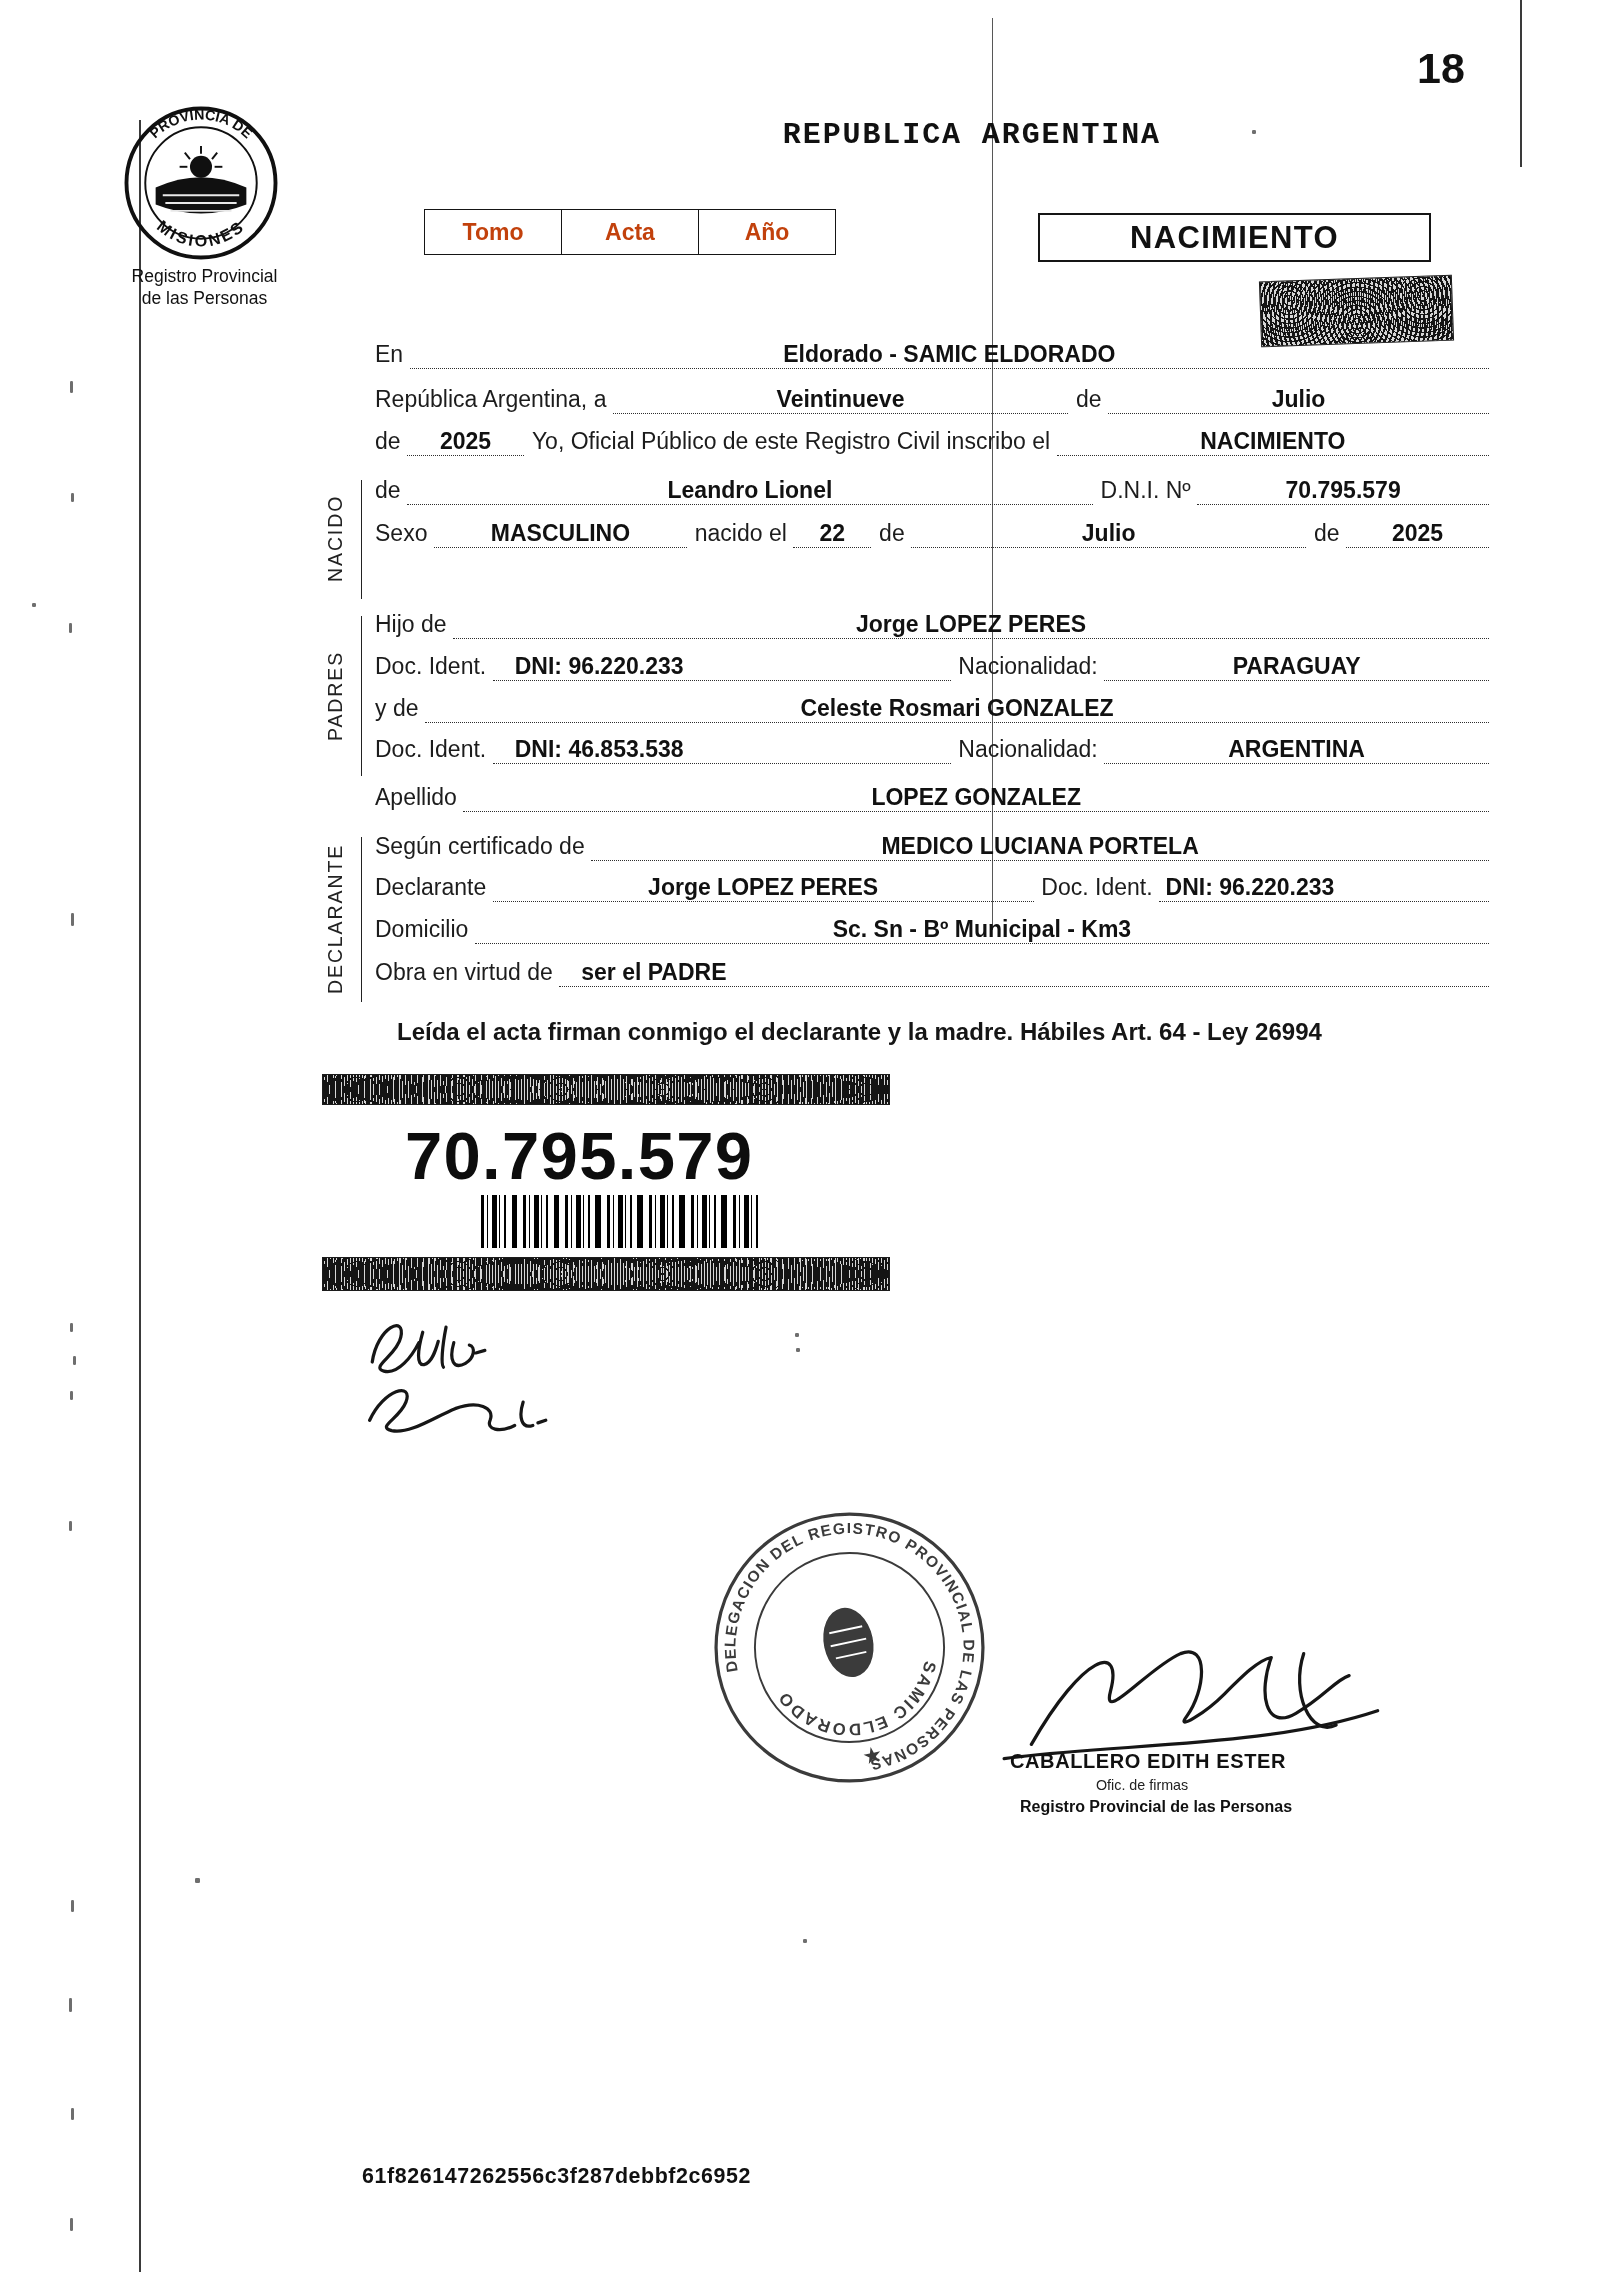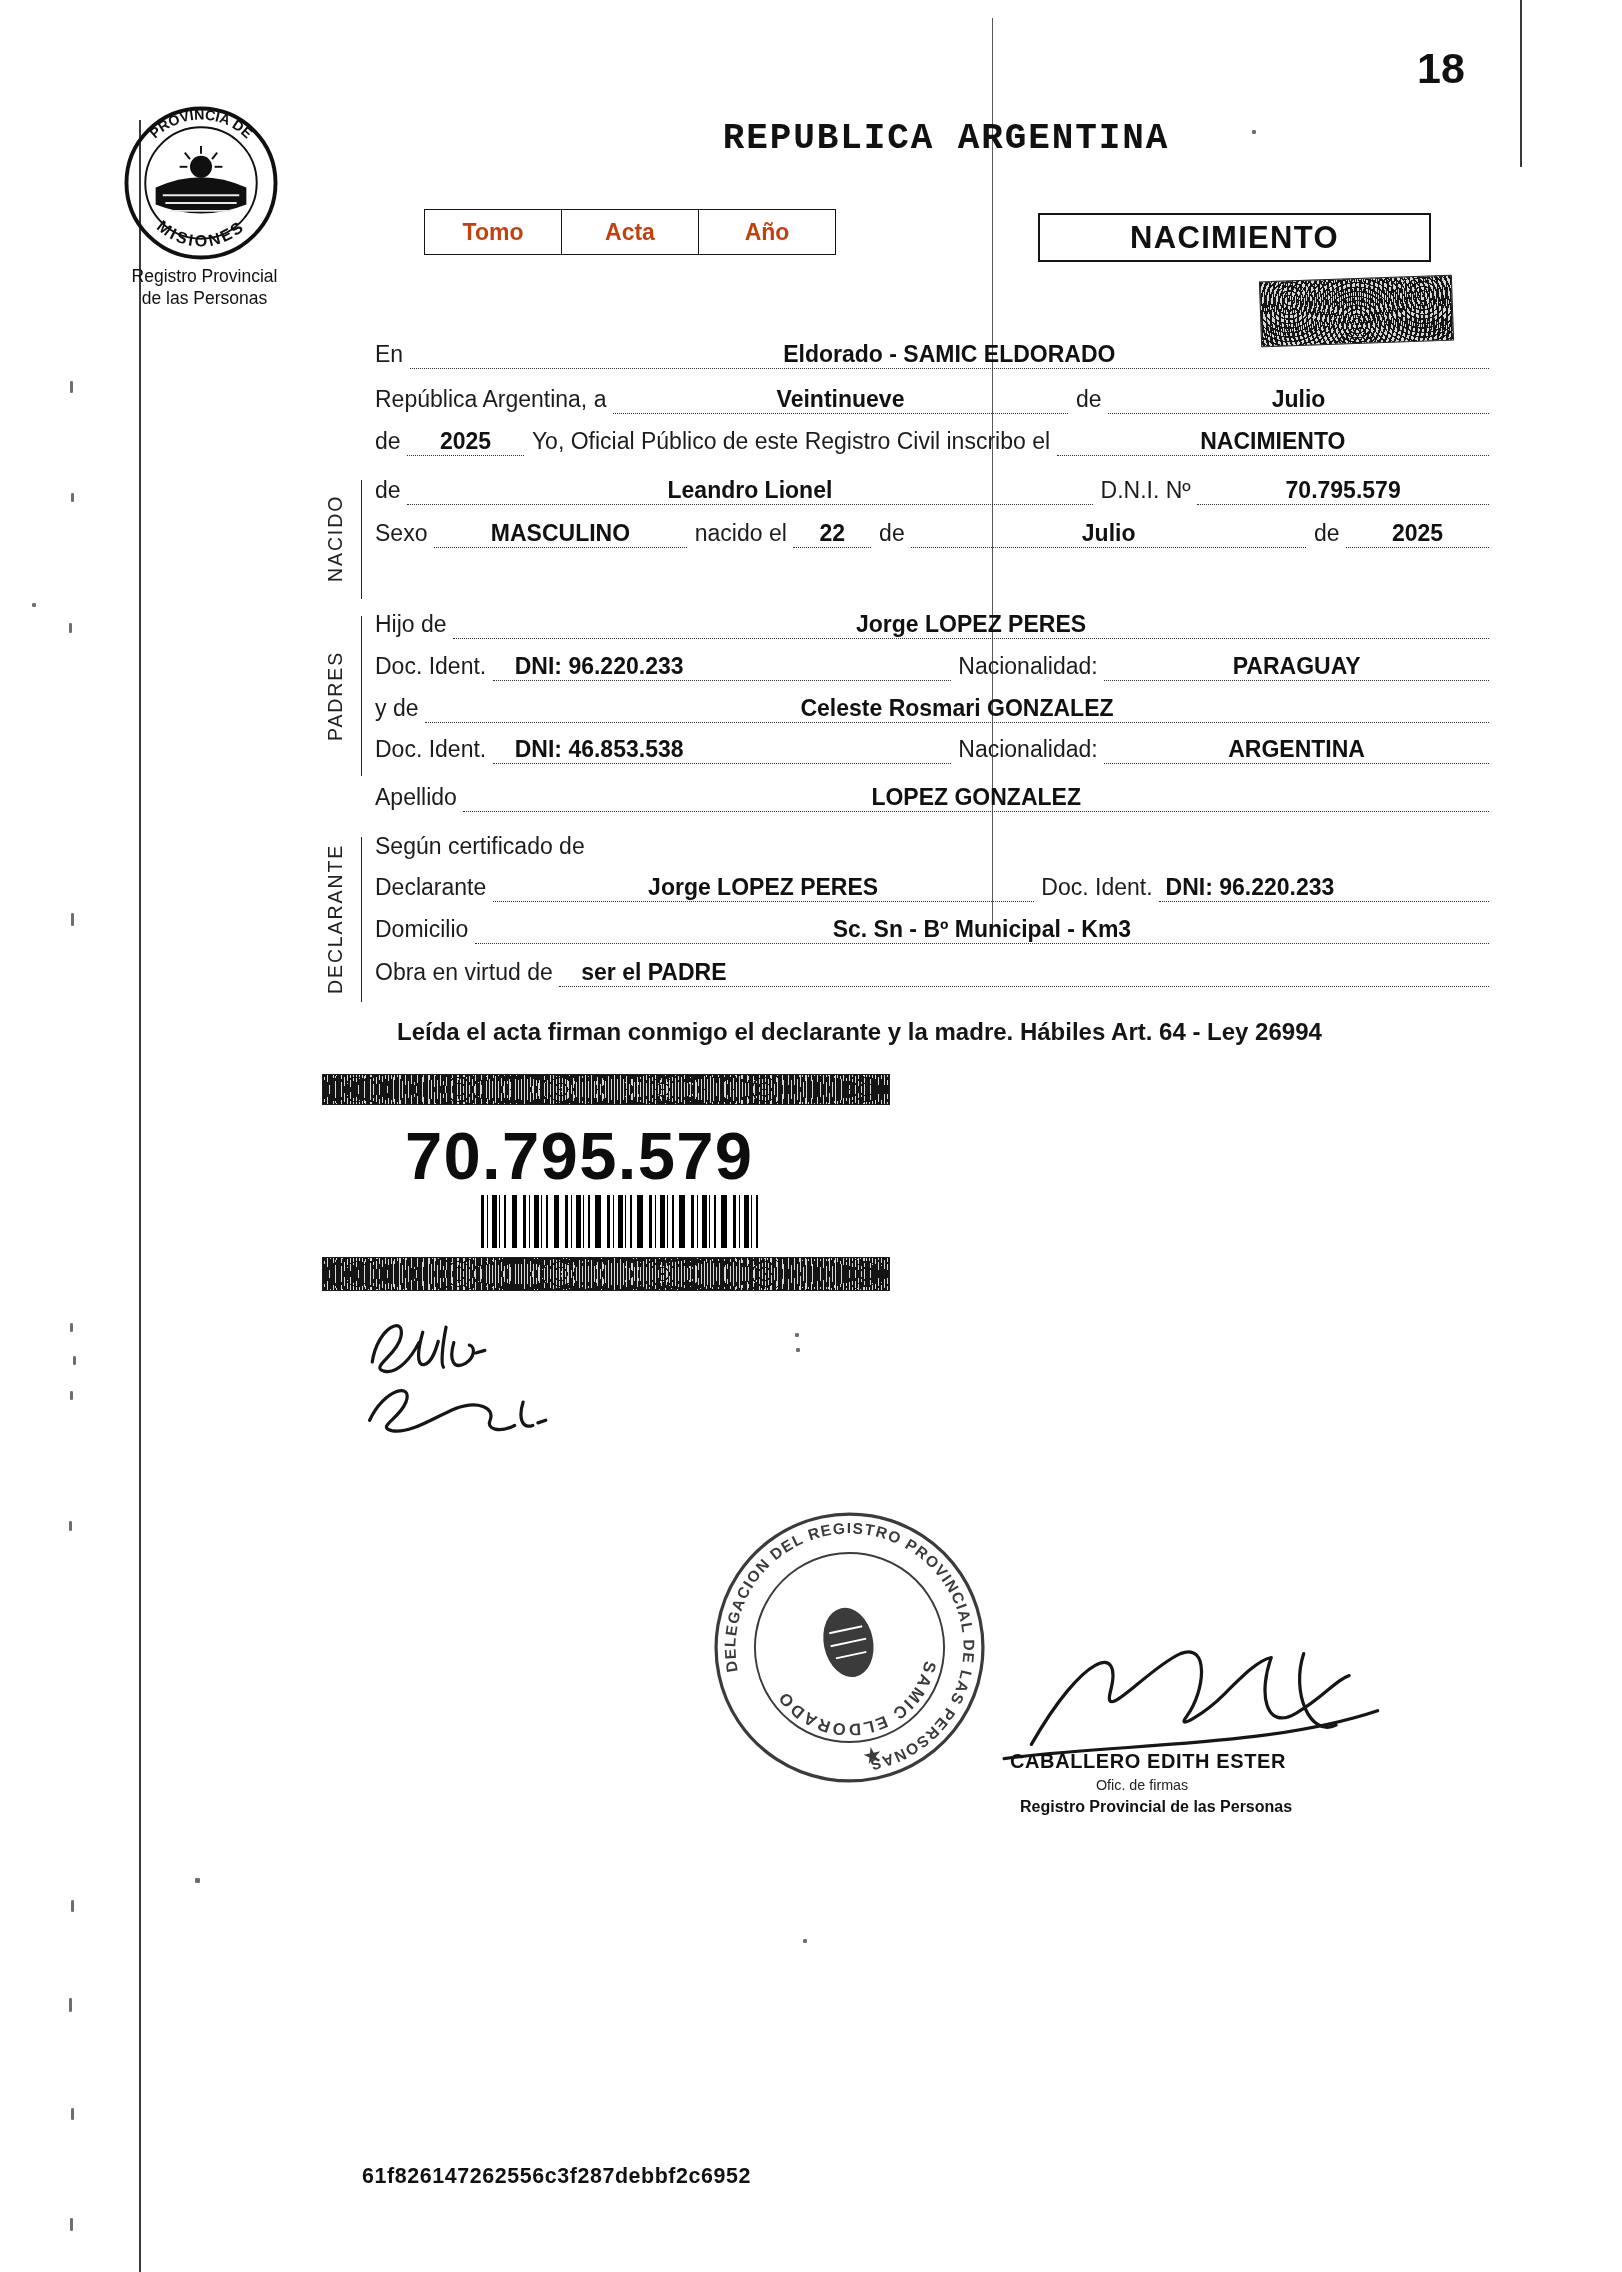--- a/index.html
+++ b/index.html
@@ -6,22 +6,22 @@
   html,body{background:#ffffff}
   body{font-family:"Liberation Sans",sans-serif;color:#1a1a1a}
   .page{position:relative;width:1554px;height:2273px;background:#fff;overflow:hidden}
   .abs{position:absolute}
 
   .rule{position:absolute;background:#3a3a3a}
   .artifact{position:absolute;background:#4a4a4a;border-radius:1.3px;opacity:.8}
 
   .page-number{position:absolute;left:1417px;top:44px;font-size:43px;font-weight:600;color:#111}
 
-  .title{position:absolute;left:693px;top:118px;width:506px;text-align:center;
-         font-family:"Liberation Mono",monospace;font-weight:bold;font-size:36px;letter-spacing:1.9px;color:#111}
+  .title{position:absolute;left:655px;top:118px;width:506px;text-align:right;
+         font-family:"Liberation Mono",monospace;font-weight:bold;font-size:30px;letter-spacing:1.9px;color:#111}
 
   .seal-caption{position:absolute;left:107px;top:266px;width:195px;text-align:center;
                 font-size:17.5px;line-height:1.25;color:#111}
 
   .record-table{position:absolute;left:424px;top:209px;border-collapse:collapse}
   .record-table th,.record-table td{border:1.9px solid #151515;width:137px;height:45px;
       text-align:center;font-size:23px;font-weight:bold;color:#c2410c}
 
   .nac-box{position:absolute;left:1038px;top:213px;width:393px;height:49px;border:2.6px solid #151515;
            display:flex;align-items:center;justify-content:center}
@@ -225,20 +225,21 @@
   <div class="row" style="top:784px">
     <span class="lbl">Apellido</span>
     <span class="dot" style="flex:1"><span class="val">LOPEZ GONZALEZ</span></span>
   </div>
 
   <div class="sec-label" style="top:835px;height:167px">DECLARANTE</div>
   <div class="sec-bracket" style="top:837px;height:165px"></div>
 
   <div class="row" style="top:833px">
     <span class="lbl">Según certificado de</span>
+    <span class="dot" style="flex:1"><span class="val">MEDICO LUCIANA PORTELA</span></span>
   </div>
 
   <div class="row" style="top:874px">
     <span class="lbl">Declarante</span>
     <span class="dot" style="flex:1.5"><span class="val">Jorge LOPEZ PERES</span></span>
     <span class="lbl mid">Doc. Ident.</span>
     <span class="dot left" style="flex:0.9;padding-left:6.5px"><span class="val">DNI: 96.220.233</span></span>
   </div>
 
   <div class="row" style="top:916px">

